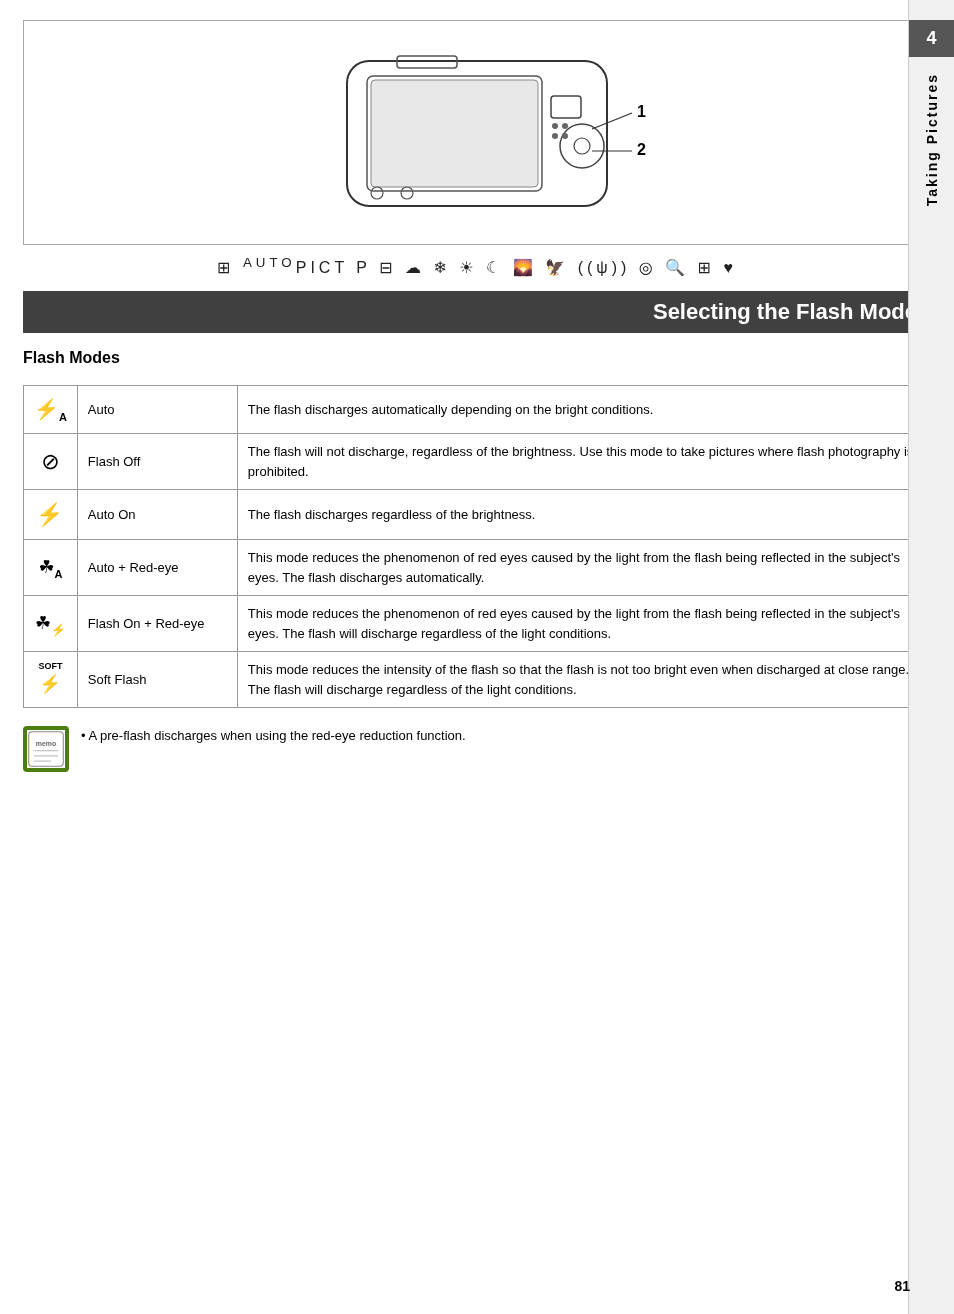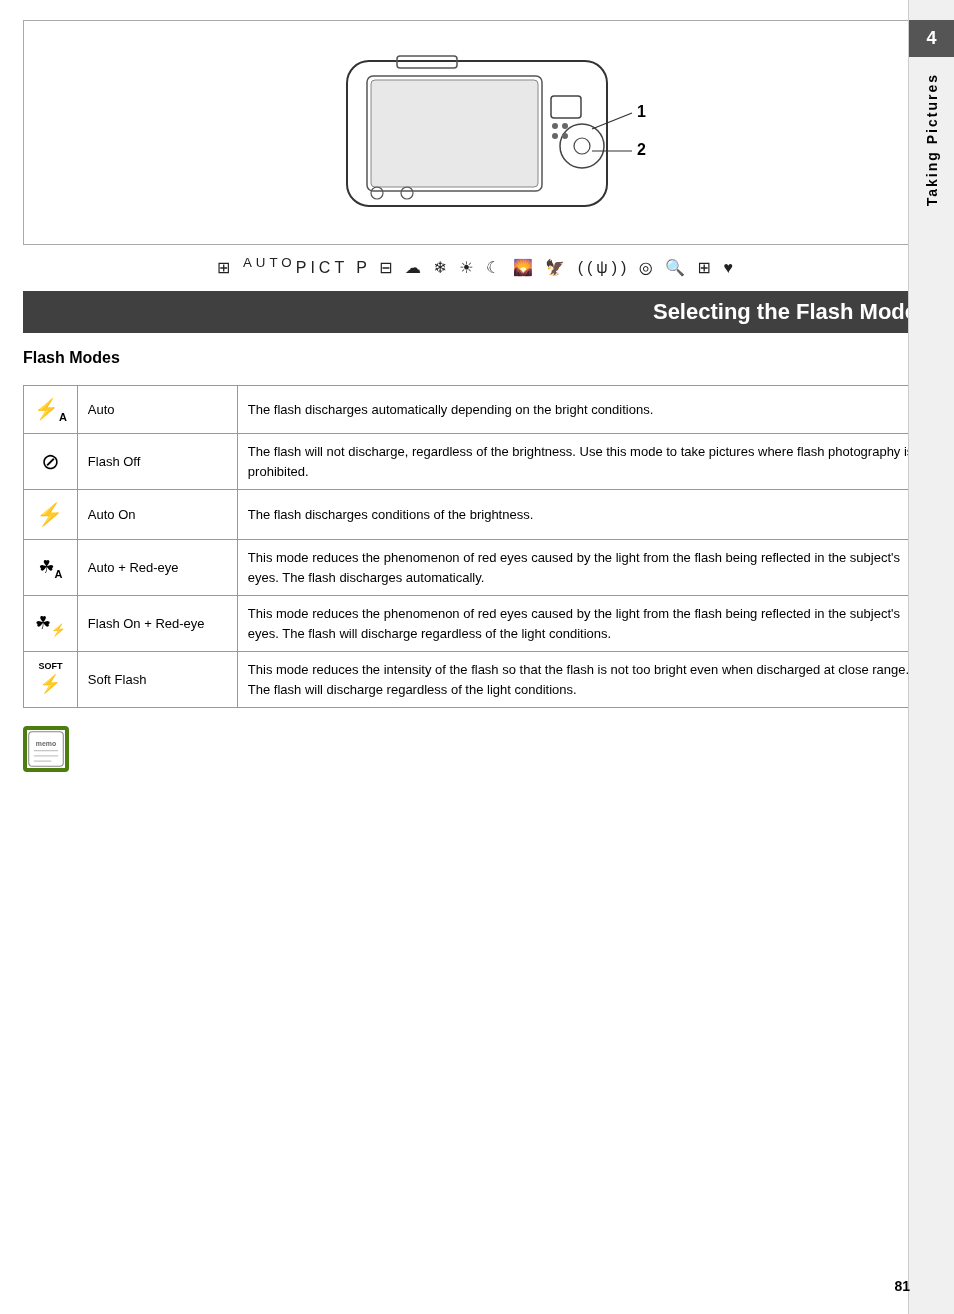--- a/index.html
+++ b/index.html
@@ -248,21 +248,21 @@
         </td>
         <td class="name-cell">Flash Off</td>
         <td class="desc-cell">The flash will not discharge, regardless of the brightness. Use this mode to take pictures where flash photography is prohibited.</td>
       </tr>
 
       <tr>
         <td class="icon-cell">
           <span style="font-size:22px; font-weight:bold;">⚡</span>
         </td>
         <td class="name-cell">Auto On</td>
-        <td class="desc-cell">The flash discharges conditions of the brightness.</td>
+        <td class="desc-cell">The flash discharges regardless of the brightness.</td>
       </tr>
 
       <tr>
         <td class="icon-cell">
           <span style="font-size:18px;">☘</span><sub style="font-size:11px; font-weight:bold;">A</sub>
         </td>
         <td class="name-cell">Auto + Red-eye</td>
         <td class="desc-cell">This mode reduces the phenomenon of red eyes caused by the light from the flash being reflected in the subject's eyes. The flash discharges automatically.</td>
       </tr>
 
@@ -289,19 +289,20 @@
       <svg width="44" height="44" viewBox="0 0 44 44">
         <rect x="2" y="2" width="40" height="40" rx="4" fill="none" stroke="#888" stroke-width="1.2"></rect>
         <text x="22" y="18" text-anchor="middle" font-size="8" font-weight="bold" fill="#666">memo</text>
         <line x1="8" y1="24" x2="36" y2="24" stroke="#aaa" stroke-width="1"></line>
         <line x1="8" y1="30" x2="36" y2="30" stroke="#aaa" stroke-width="1"></line>
         <line x1="8" y1="36" x2="28" y2="36" stroke="#aaa" stroke-width="1"></line>
       </svg>
     </div>
     <div class="memo-content">
       <ul>
+        <li>A pre-flash discharges when using the red-eye reduction function.</li>
       </ul>
     </div>
   </div>
 
 </div>
 
 <div class="page-number">81</div>
 
 </body></html>

